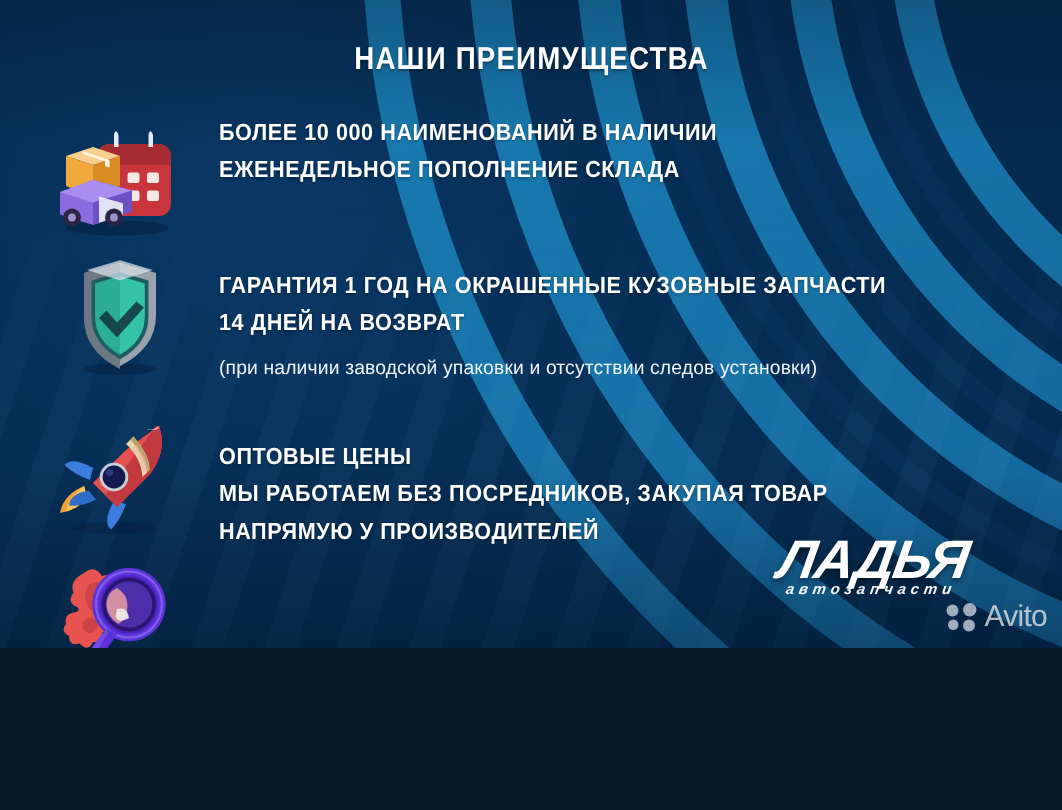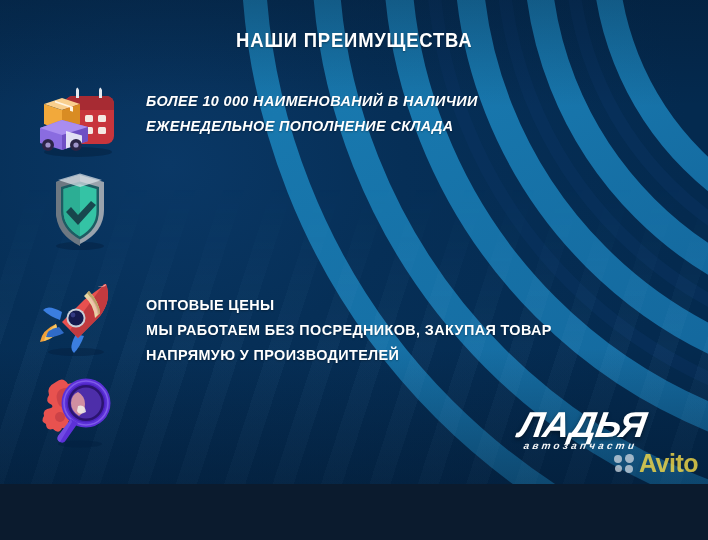--- a/index.html
+++ b/index.html
@@ -3,21 +3,21 @@
 <meta charset="utf-8">
 <style>
   html, body {
     margin: 0;
     padding: 0;
     background: #0b1b2e;
   }
   .canvas {
     position: relative;
     width: 708px;
-    height: 484px;
+    height: 432px;
     overflow: hidden;
     background: #042a52;
     font-family: "Liberation Sans", sans-serif;
   }
 
   
   .bg-base {
     position: absolute;
     inset: 0;
     background:
@@ -95,21 +95,21 @@
     letter-spacing: 0.1px;
     line-height: 22px;
     white-space: nowrap;
     margin-top: 6px;
     transform: scaleX(0.99);
     transform-origin: left center;
   }
 
   
   #feat-0-icon { left: 30px;  top: 72px; }
-  #feat-0-text { top: 88px; font-style: italic; }
+  #feat-0-text { top: 76px; }
   #feat-1-icon { left: 36px;  top: 166px; }
   #feat-1-text { top: 178px; }
   #feat-2-icon { left: 32px;  top: 272px; }
   #feat-2-text { top: 292px; }
   #feat-3-icon { left: 34px;  top: 362px; }
   #feat-3-text { top: 378px; }
 
   
   .logo {
     position: absolute;
@@ -160,23 +160,23 @@
     position: absolute;
     border-radius: 50%;
     background: #c9d4de;
     display: block;
   }
   .avito-dots i:nth-child(1) { width: 8px;  height: 8px;  left: 0px;  top: 1px; }
   .avito-dots i:nth-child(2) { width: 9px;  height: 9px;  left: 11px; top: 0px; }
   .avito-dots i:nth-child(3) { width: 7px;  height: 7px;  left: 1px;  top: 11px; }
   .avito-dots i:nth-child(4) { width: 8px;  height: 8px;  left: 11px; top: 11px; }
   .avito-word {
-    color: #fde047;
-    font-size: 25px;
-    font-weight: bold;
+    color: #e5e5e5;
+    font-size: 20px;
+    font-weight: normal;
     letter-spacing: -0.5px;
     line-height: 25px;
   }
 </style>
 </head>
 <body>
 
 <div class="canvas">
 
   <div class="bg-base"></div>
@@ -256,20 +256,25 @@
       <ellipse cx="44" cy="80" rx="24" ry="4" fill="#03203f" opacity="0.5"></ellipse>
       <path d="M20 16 l24 -7 l24 7 v28 q0 22 -24 34 q-24 -12 -24 -34 z" fill="#9aa3ad"></path>
       <path d="M20 16 l24 -7 v71 q-24 -12 -24 -34 z" fill="#6e7882"></path>
       <path d="M25 21 l19 -5.5 l19 5.5 v24 q0 18 -19 28.5 q-19 -10.5 -19 -28.5 z" fill="#1d5c63"></path>
       <path d="M27.5 23 l16.5 -4.8 l16.5 4.8 v22 q0 16 -16.5 25.5 q-16.5 -9.5 -16.5 -25.5 z" fill="#34c3a5"></path>
       <path d="M27.5 23 l16.5 -4.8 v52.3 q-16.5 -9.5 -16.5 -25.5 z" fill="#2aa78f" opacity="0.75"></path>
       <path d="M35 41 l7 8 l13 -14 l5 4 l-18 20 l-12 -13 z" fill="#14333f" opacity="0.85"></path>
       <path d="M22 14 l22 -6.5 l22 6.5 l-22 7 z" fill="#d6dde4" opacity="0.75"></path>
     </svg>
   </div>
+  <div class="feature-text" id="feat-1-text">
+    <div class="f-line">ГАРАНТИЯ 1 ГОД НА ОКРАШЕННЫЕ КУЗОВНЫЕ ЗАПЧАСТИ</div>
+    <div class="f-line">14 ДНЕЙ НА ВОЗВРАТ</div>
+    <div class="f-note">(при наличии заводской упаковки и отсутствии следов установки)</div>
+  </div>
 
   <div class="feature-icon" id="feat-2-icon">
     <svg width="92" height="92" viewBox="0 0 92 92">
       <ellipse cx="44" cy="80" rx="28" ry="4" fill="#03203f" opacity="0.5"></ellipse>
 
       <path d="M24 52 q-14 6 -16 18 q12 -2 18 -10 z" fill="#f2a13a"></path>
       <path d="M24 52 q-10 8 -12 17 q10 -3 14 -10 z" fill="#f7c863"></path>
 
       <path d="M30 40 q-14 -8 -19 -2 q6 6 17 10 z" fill="#3b7ee0"></path>
       <path d="M44 62 q-8 14 -2 19 q6 -6 10 -17 z" fill="#3b7ee0"></path>

